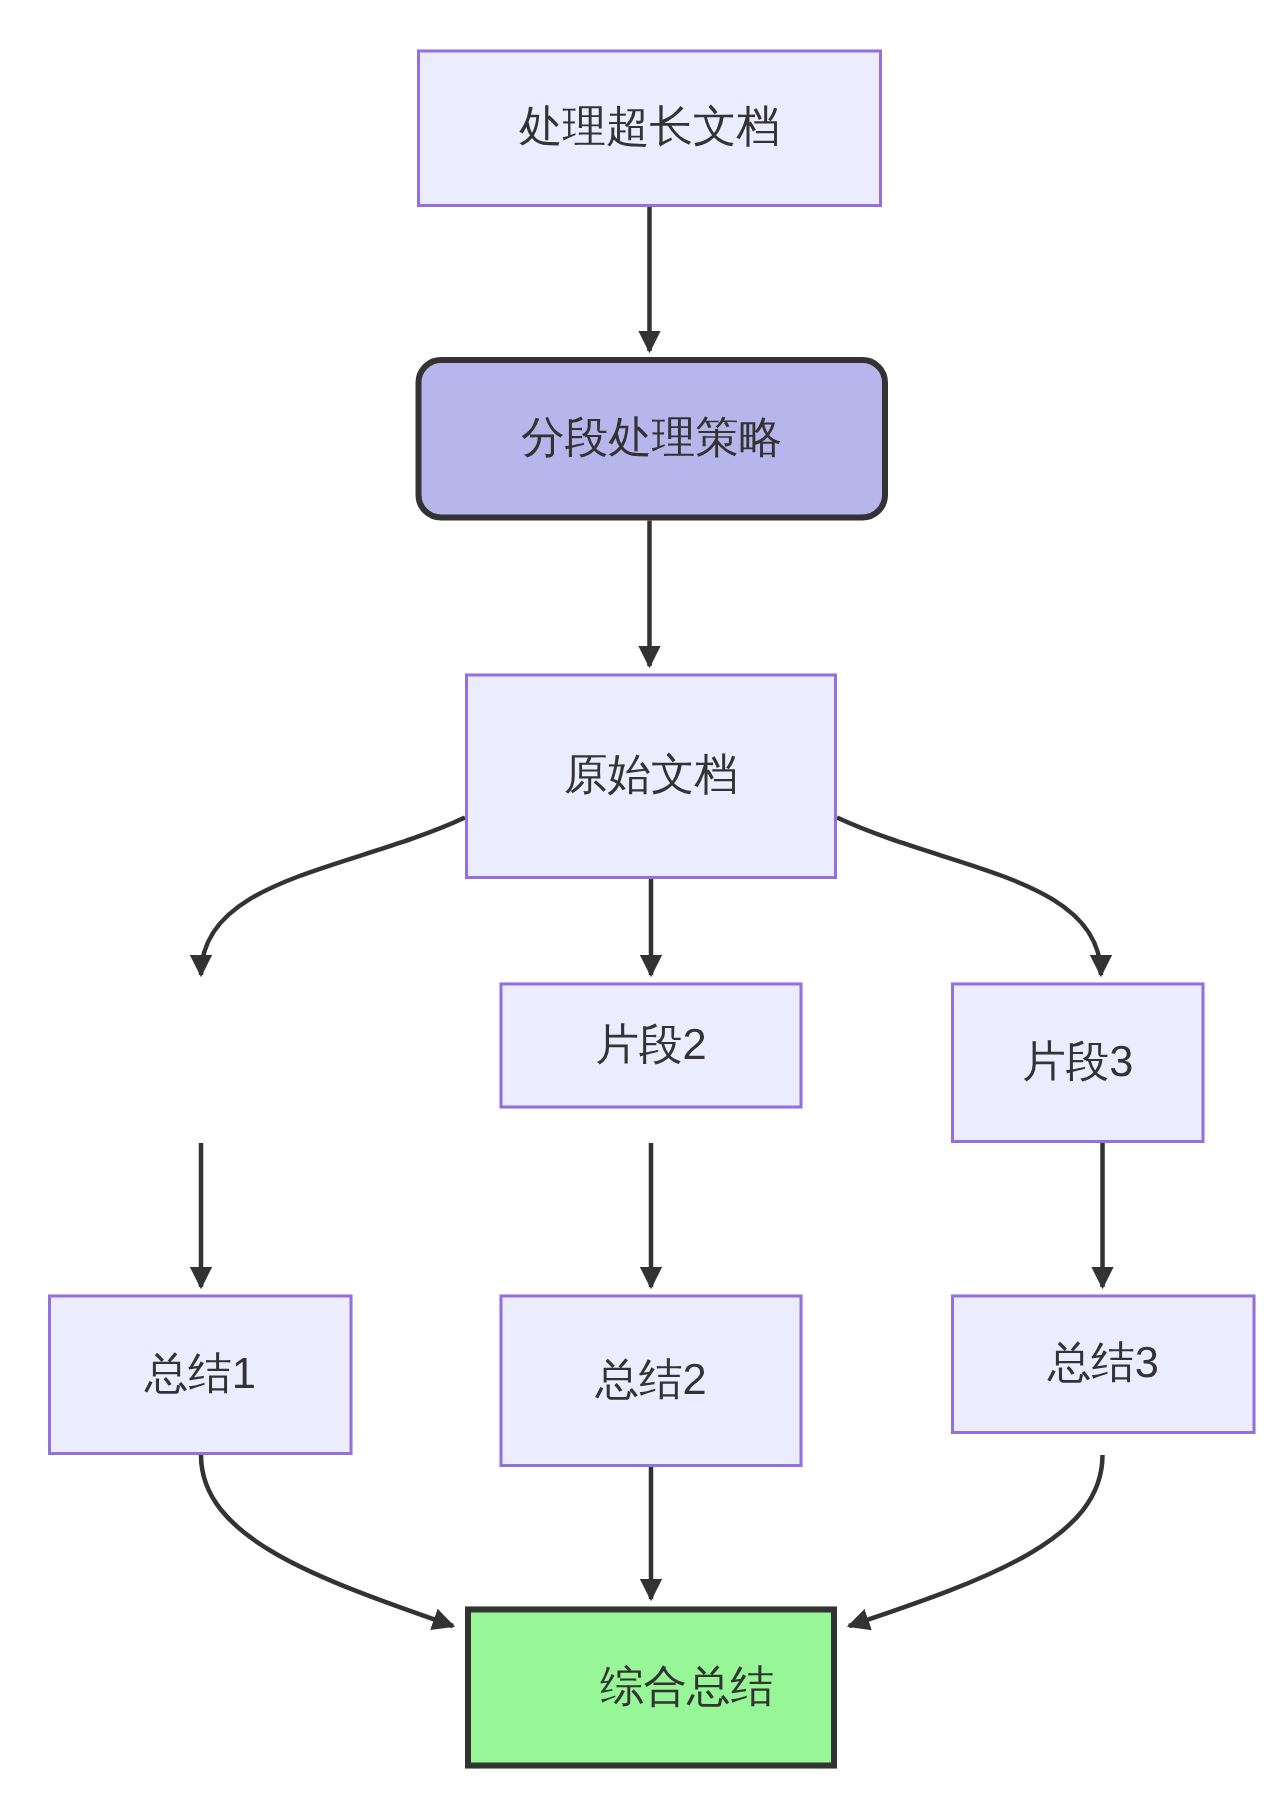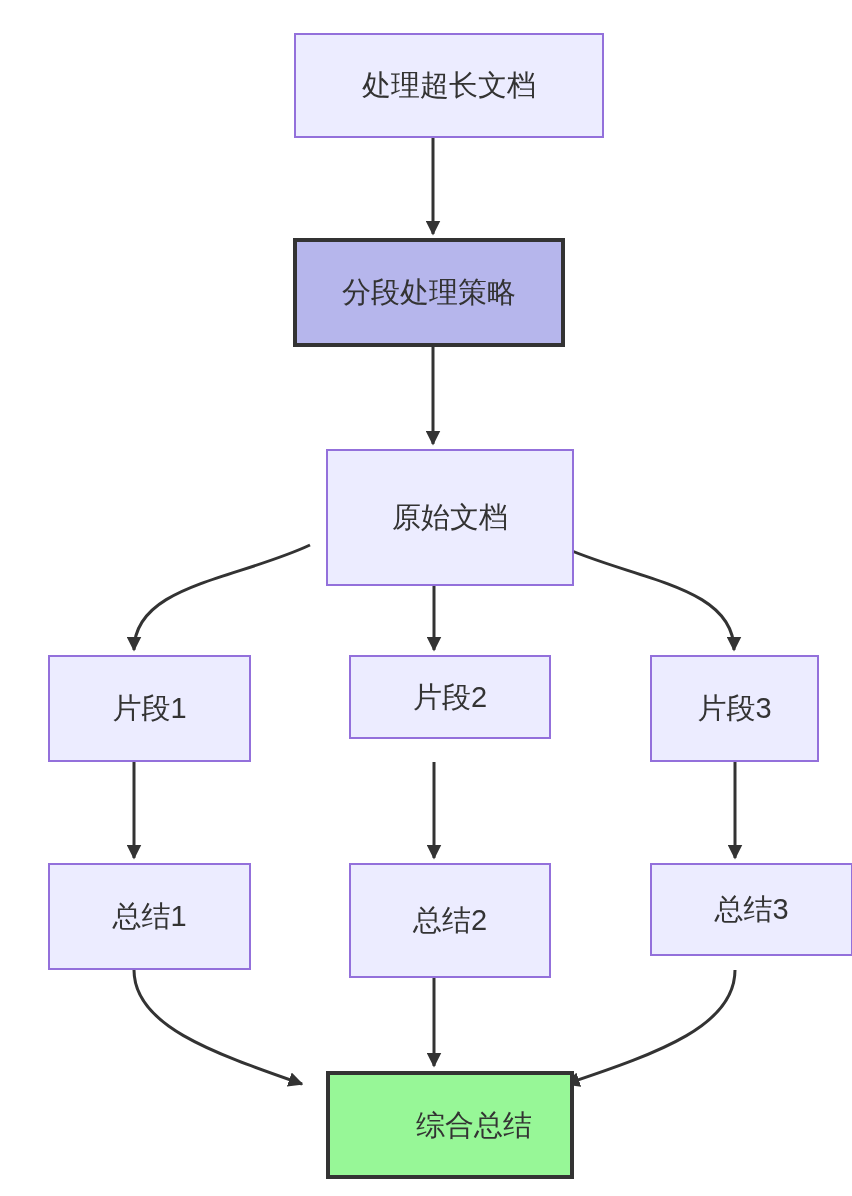--- a/index.html
+++ b/index.html
@@ -38,34 +38,33 @@
     position: absolute;
     display: flex;
     align-items: center;
     justify-content: center;
     text-align: center;
     background: var(--node-fill);
     border: 2px solid var(--node-border);
     color: var(--text-color);
     font-size: 29px;
     line-height: 1.2;
-    margin-left: 16px;
   }
   .node--highlight {
     background: var(--highlight-fill);
     border: 4px solid var(--highlight-border);
   }
   .node--success {
     background: var(--success-fill);
     border: 4px solid var(--success-border);
     padding-left: 48px;
   }
   
   .pos-a  { left: 278px; top: 33px;   width: 310px; height: 105px; }
-  .pos-b  { left: 277px; top: 238px;  width: 272px; height: 109px; }
+  .pos-b  { left: 277px; top: 238px;  width: 315px; height: 109px; border-radius: 17px; }
   .pos-c  { left: 310px; top: 449px;  width: 248px; height: 137px; }
   .pos-d1 { left: 32px;  top: 655px;  width: 203px; height: 107px; }
   .pos-d2 { left: 333px; top: 655px;  width: 202px; height: 84px; }
   .pos-d3 { left: 634px; top: 655px;  width: 169px; height: 107px; }
   .pos-e1 { left: 32px;  top: 863px;  width: 203px; height: 107px; }
   .pos-e2 { left: 333px; top: 863px;  width: 202px; height: 115px; }
   .pos-e3 { left: 634px; top: 863px;  width: 203px; height: 93px; }
   .pos-f  { left: 310px; top: 1071px; width: 248px; height: 108px; }
 </style>
 </head>
@@ -94,23 +93,20 @@
 
   <div class="node pos-a">
     <span>处理超长文档</span>
   </div>
   <div class="node node--highlight pos-b">
     <span>分段处理策略</span>
   </div>
   <div class="node pos-c">
     <span>原始文档</span>
   </div>
-  <div class="node pos-d1">
-    <span>片段1</span>
-  </div>
   <div class="node pos-d2">
     <span>片段2</span>
   </div>
   <div class="node pos-d3">
     <span>片段3</span>
   </div>
   <div class="node pos-e1">
     <span>总结1</span>
   </div>
   <div class="node pos-e2">

